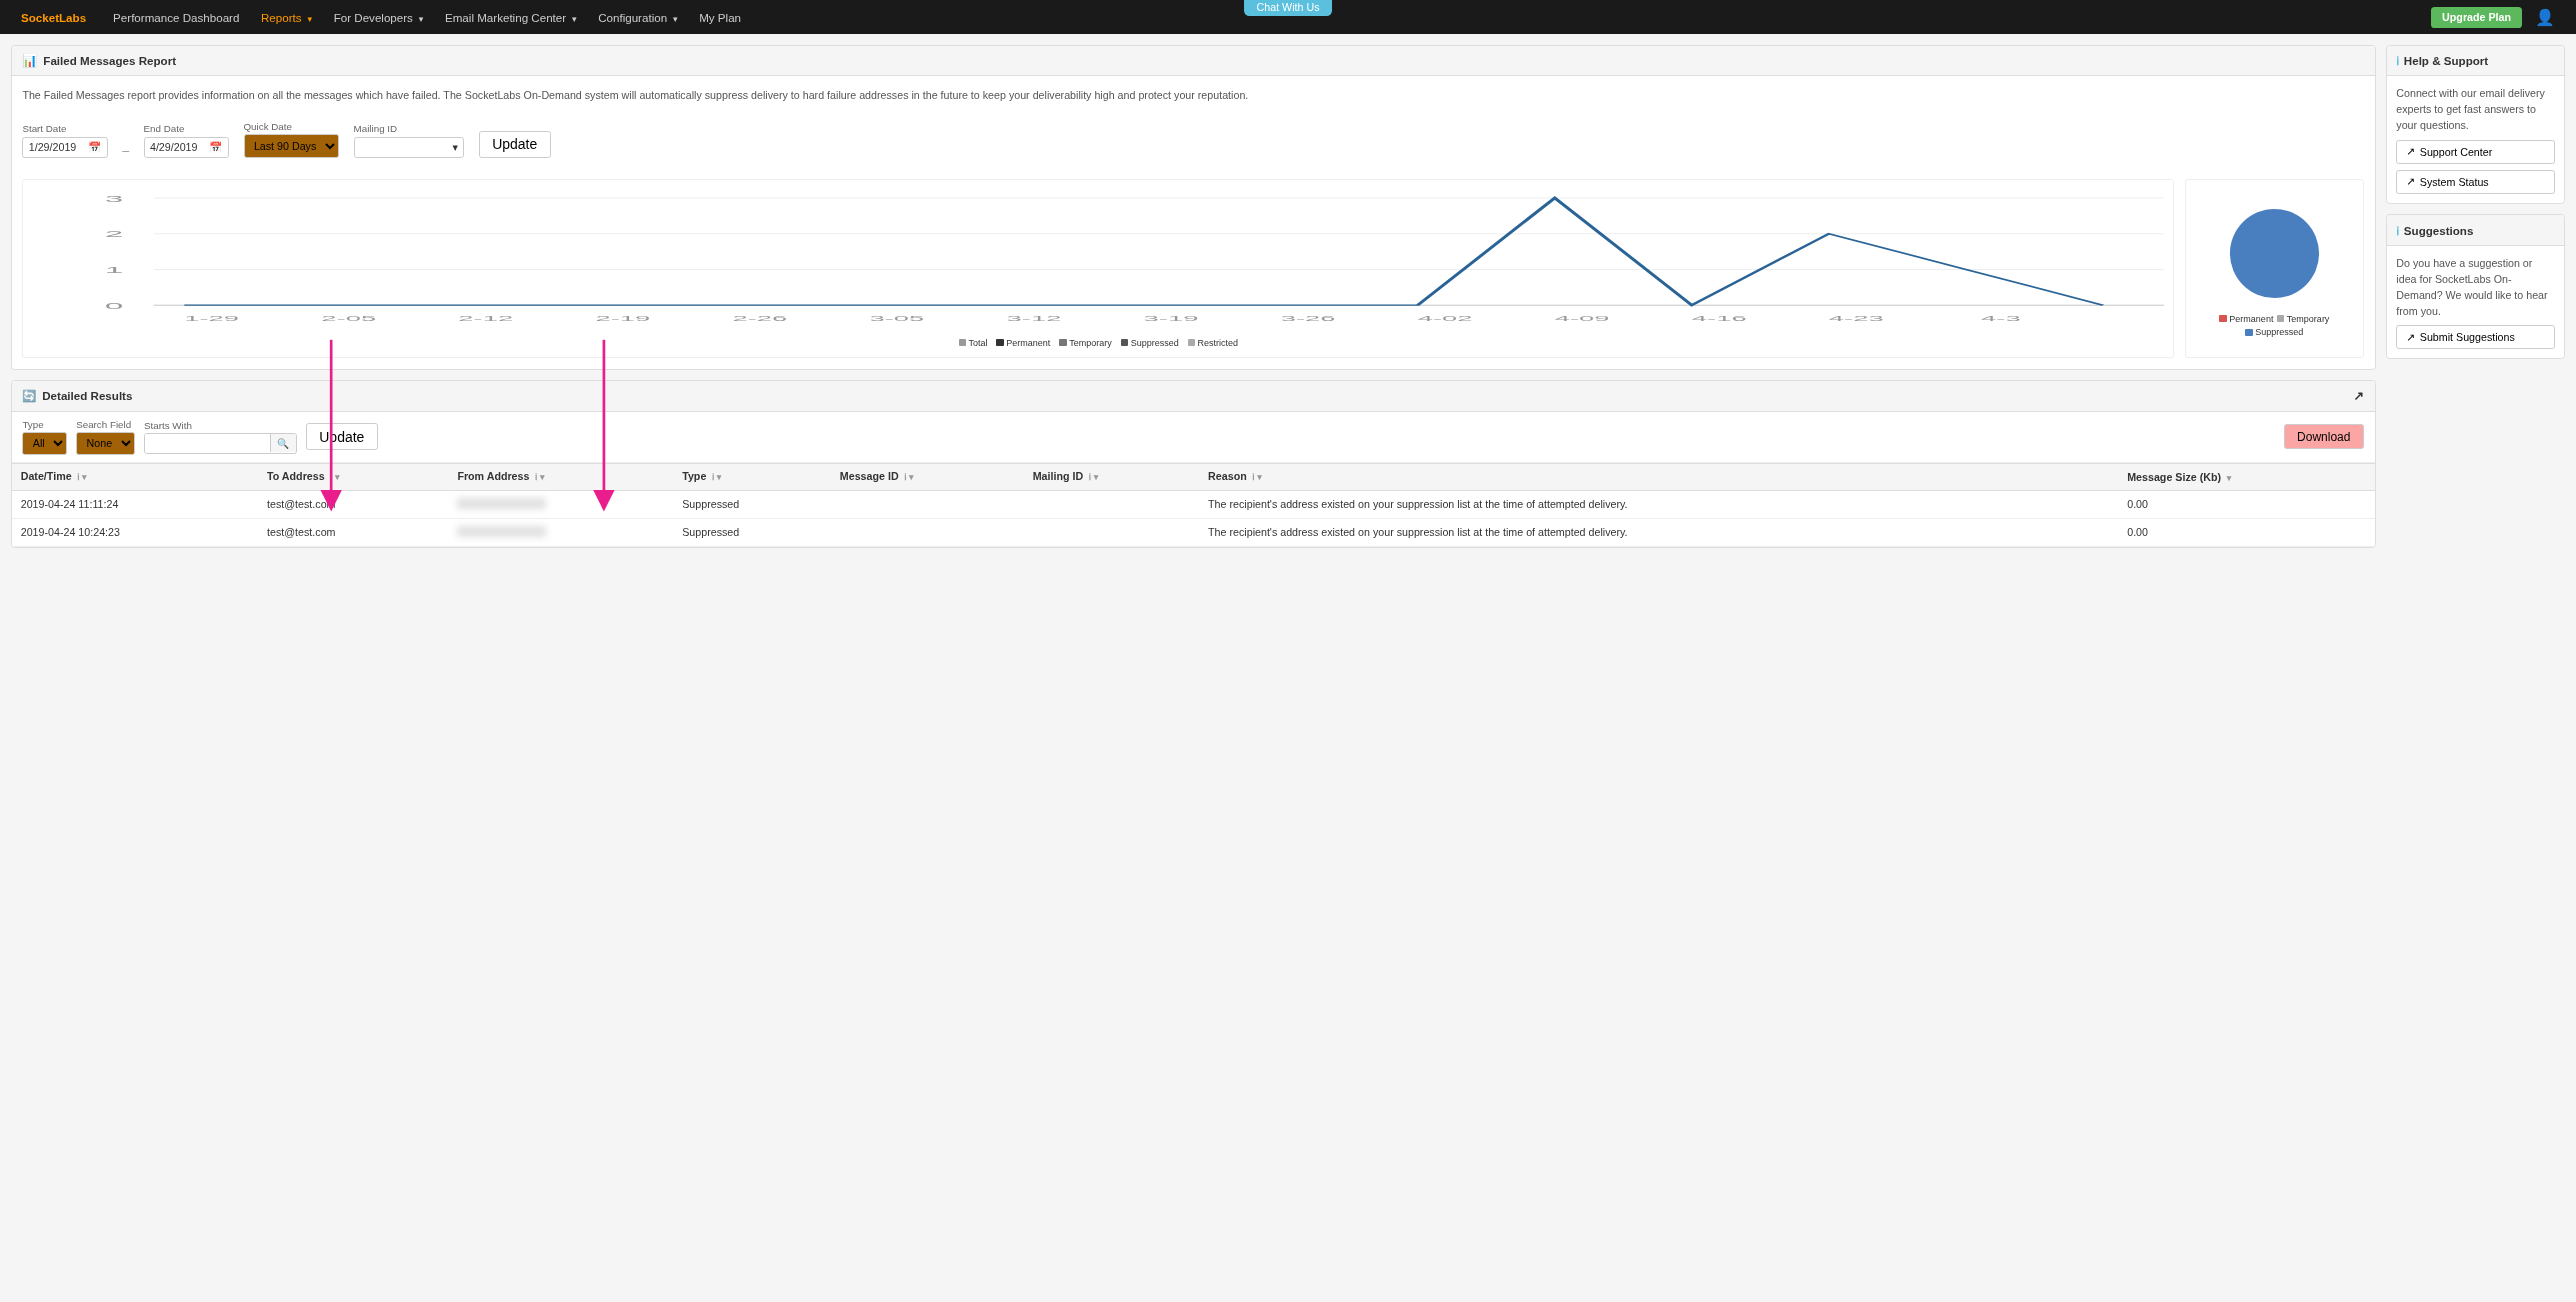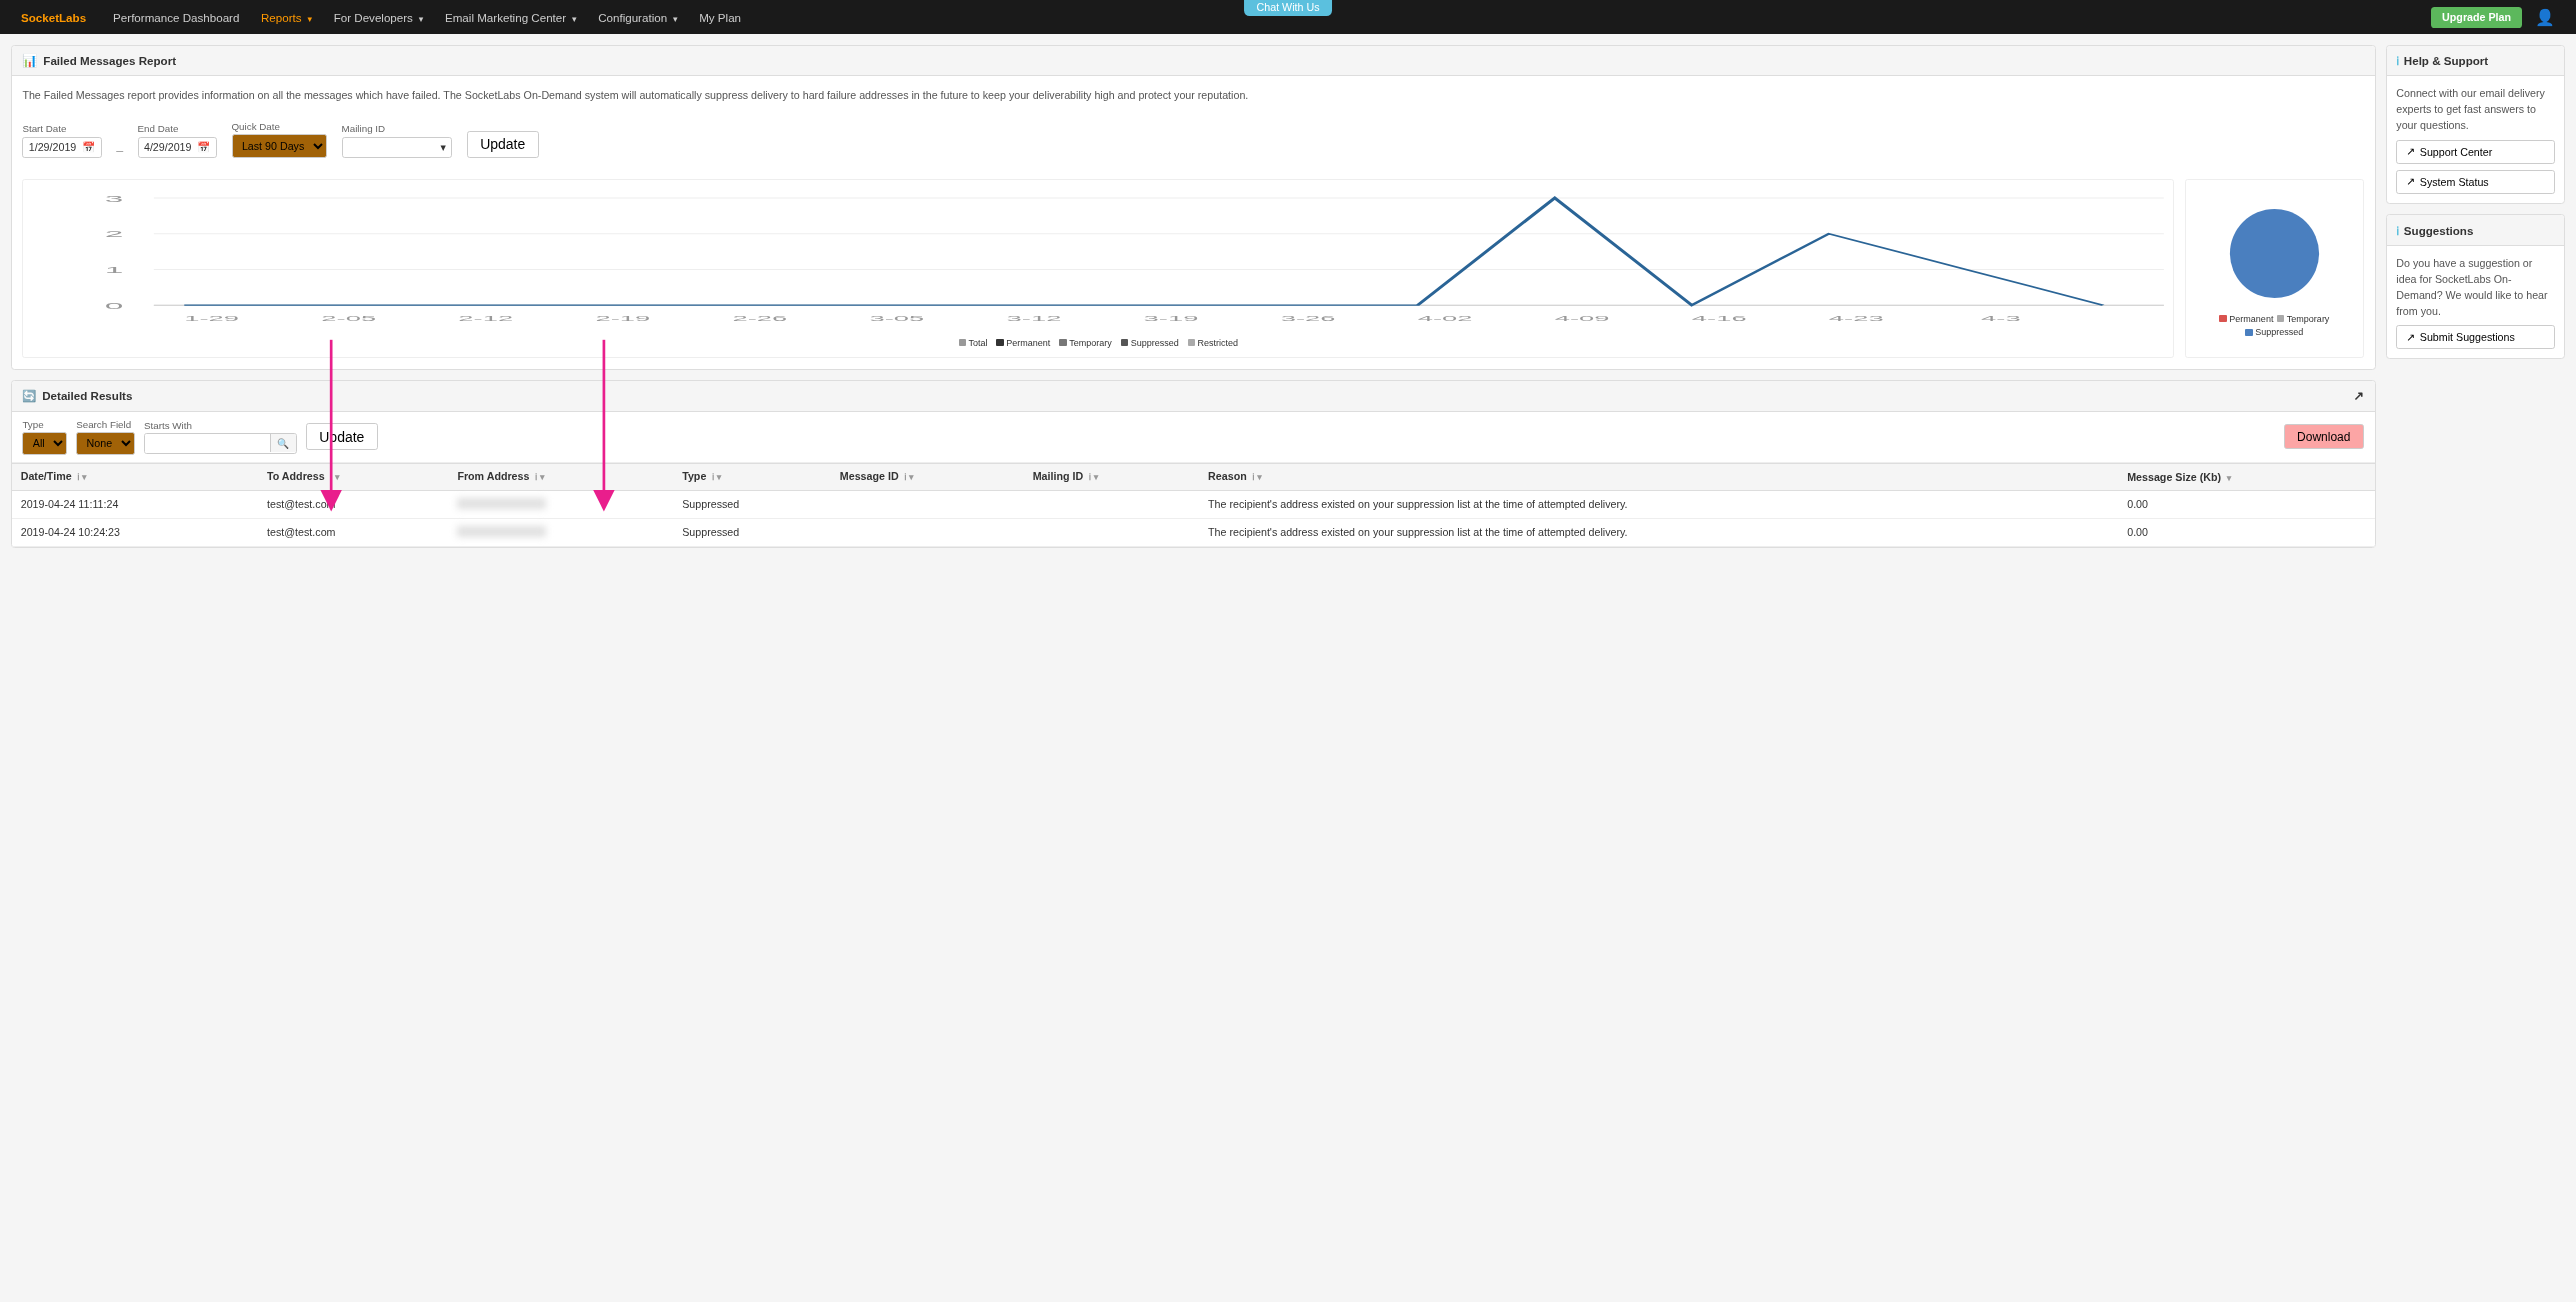--- a/index.html
+++ b/index.html
@@ -129,21 +129,21 @@
       color: #666;
     }
     .date-input-wrap {
       display: flex;
       align-items: center;
       border: 0.9px solid #ccc;
       border-radius: 2.7px;
       padding: 2.7px 5.4px;
       background: #fff;
       font-size: 10.7px;
-      gap: 6px;
+      gap: 12px;
     }
     .date-range-sep { font-size: 12.5px; color: #999; margin-top: 16px; }
     .filter-select {
       border: 0.9px solid #ccc;
       border-radius: 2.7px;
       padding: 3.6px 5.4px;
       font-size: 10.7px;
       background: #a16207;
     }
     .filter-select-wrap {

